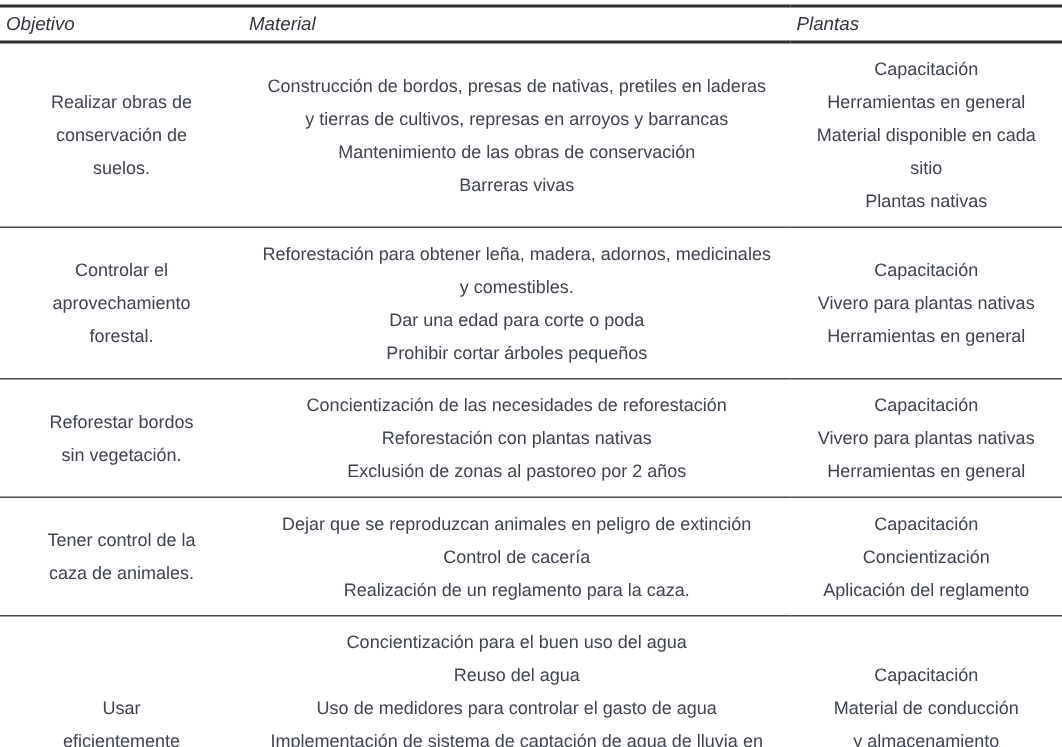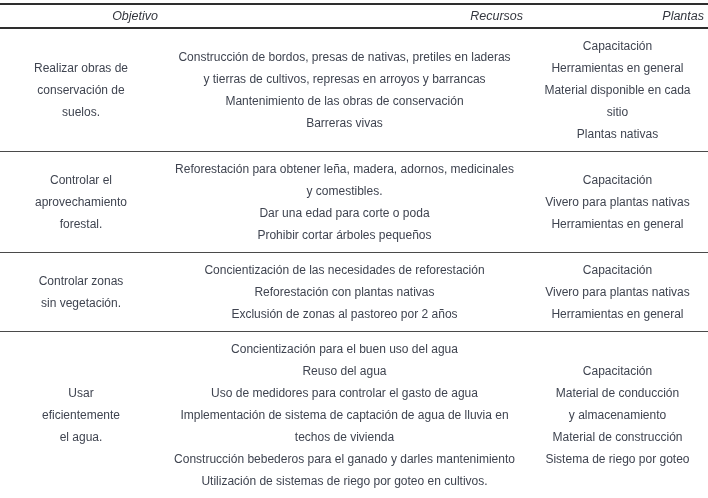--- a/index.html
+++ b/index.html
@@ -24,21 +24,21 @@
   }
   table.matrix thead tr {
     border-top: 2px solid #2e2e2e;
     border-bottom: 2px solid #2e2e2e;
   }
   table.matrix th {
     font-style: italic;
     font-weight: normal;
     font-size: 12.5px;
     color: #33363e;
-    text-align: right;
+    text-align: left;
     vertical-align: middle;
     height: 24px;
     padding: 2px 4px;
   }
   table.matrix tbody tr {
     border-bottom: 1px solid #4a4a4a;
   }
   table.matrix tbody tr:last-child {
     border-bottom: none;
   }
@@ -64,21 +64,21 @@
 <div class="page">
   <table class="matrix">
     <colgroup>
       <col class="c-objetivo">
       <col class="c-actividad">
       <col class="c-recursos">
     </colgroup>
     <thead>
       <tr>
         <th>Objetivo</th>
-        <th>Recursos</th>
+        <th>Material</th>
         <th>Plantas</th>
       </tr>
     </thead>
     <tbody>
       <tr class="r1">
         <td>Realizar obras de
 conservación de
 suelos.</td>
         <td>Construcción de bordos, presas de nativas, pretiles en laderas
 y tierras de cultivos, represas en arroyos y barrancas
@@ -95,28 +95,38 @@
 forestal.</td>
         <td>Reforestación para obtener leña, madera, adornos, medicinales
 y comestibles.
 Dar una edad para corte o poda
 Prohibir cortar árboles pequeños</td>
         <td>Capacitación
 Vivero para plantas nativas
 Herramientas en general</td>
       </tr>
       <tr class="r3">
-        <td>Controlar zonas
+        <td>Reforestar bordos
 sin vegetación.</td>
         <td>Concientización de las necesidades de reforestación
 Reforestación con plantas nativas
 Exclusión de zonas al pastoreo por 2 años</td>
         <td>Capacitación
 Vivero para plantas nativas
 Herramientas en general</td>
+      </tr>
+      <tr class="r4">
+        <td>Tener control de la
+caza de animales.</td>
+        <td>Dejar que se reproduzcan animales en peligro de extinción
+Control de cacería
+Realización de un reglamento para la caza.</td>
+        <td>Capacitación
+Concientización
+Aplicación del reglamento</td>
       </tr>
       <tr class="r5">
         <td>Usar
 eficientemente
 el agua.</td>
         <td>Concientización para el buen uso del agua
 Reuso del agua
 Uso de medidores para controlar el gasto de agua
 Implementación de sistema de captación de agua de lluvia en
 techos de vivienda

